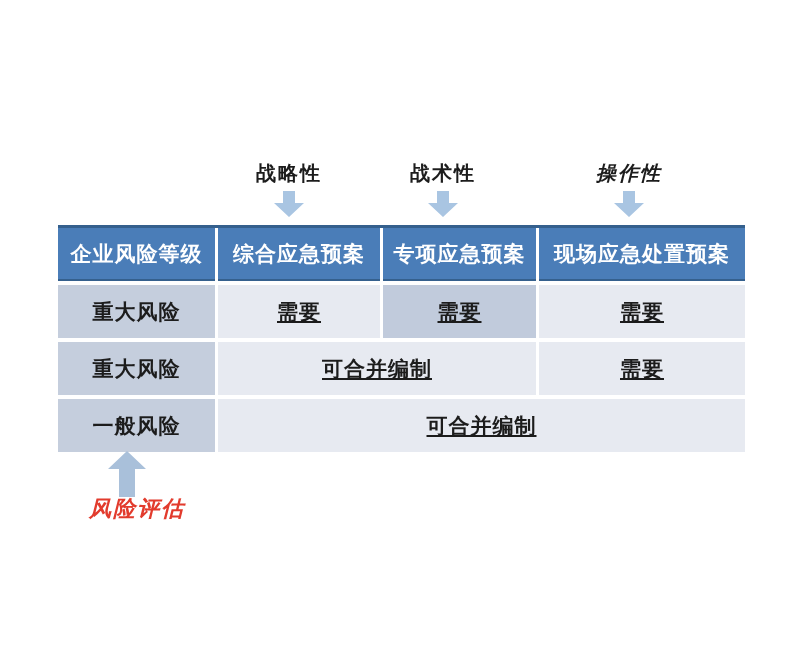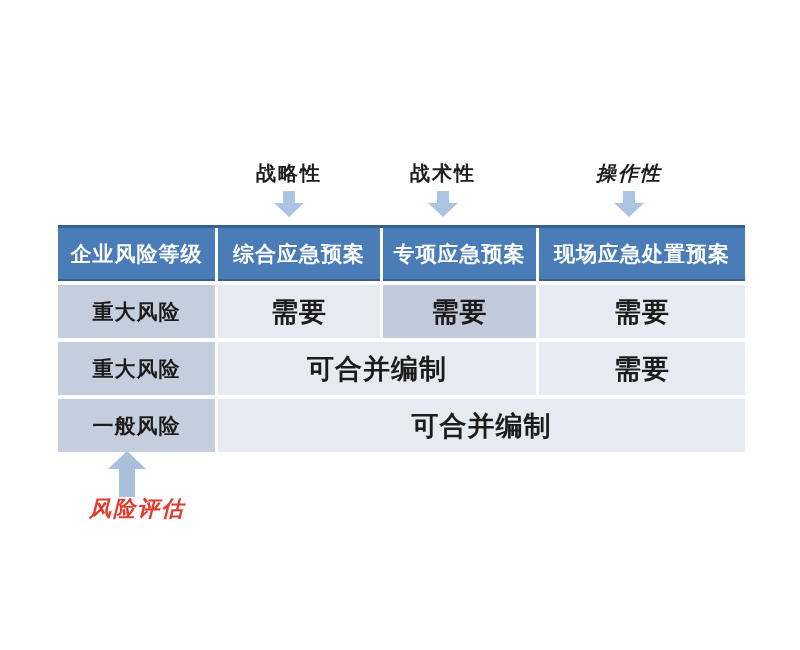--- a/index.html
+++ b/index.html
@@ -58,26 +58,27 @@
     font-size: 21px;
     font-weight: bold;
     display: flex;
     align-items: center;
     justify-content: center;
     letter-spacing: 1px;
   }
   .cell {
     background: var(--cell-bg, #e7eaf1);
     color: var(--body-text, #1c1c1c);
-    font-size: 27px;
+    font-size: 21px;
     font-weight: bold;
     display: flex;
     align-items: center;
     justify-content: center;
     letter-spacing: 1px;
+    text-decoration: underline;
   }
   .cell.hl { background: var(--highlight-cell-bg, #c1cbdc); }
 
   
   .arrow-up-wrap { position: absolute; left: 108px; top: 451px; }
   .risk-assessment-label {
     position: absolute;
     left: 76px;
     top: 494px;
     width: 122px;

